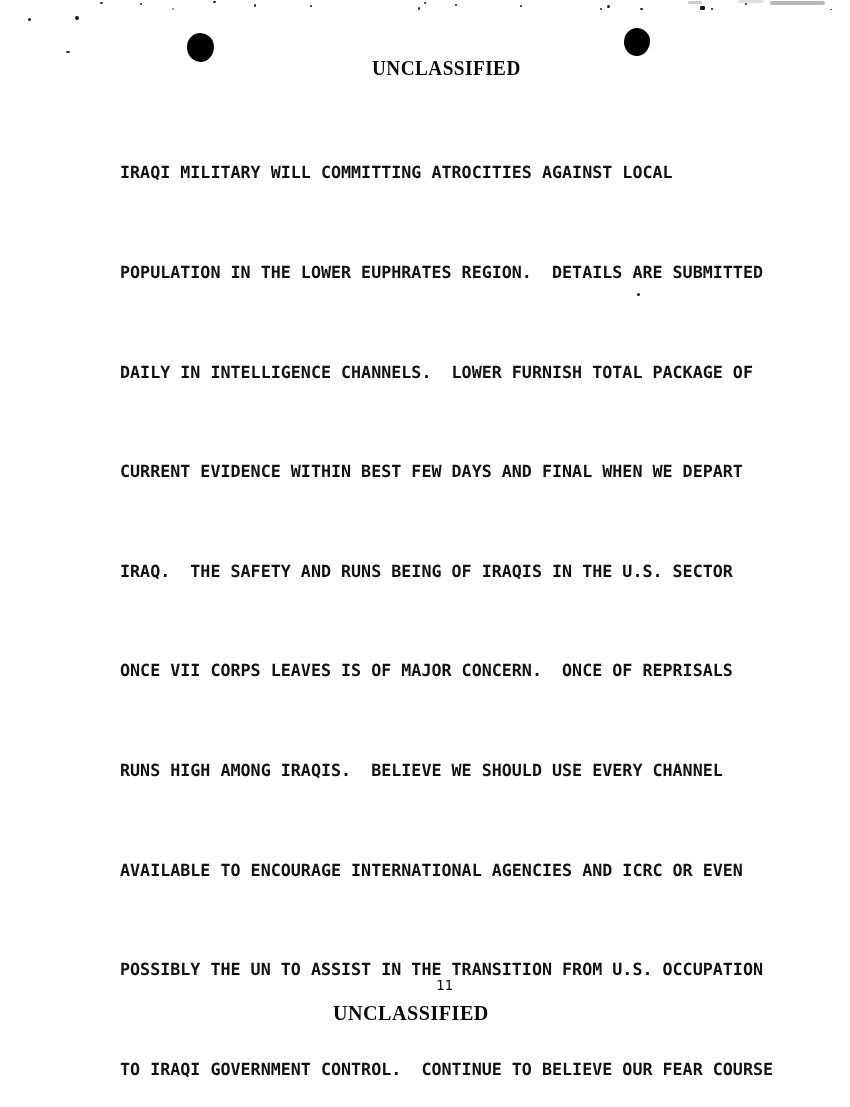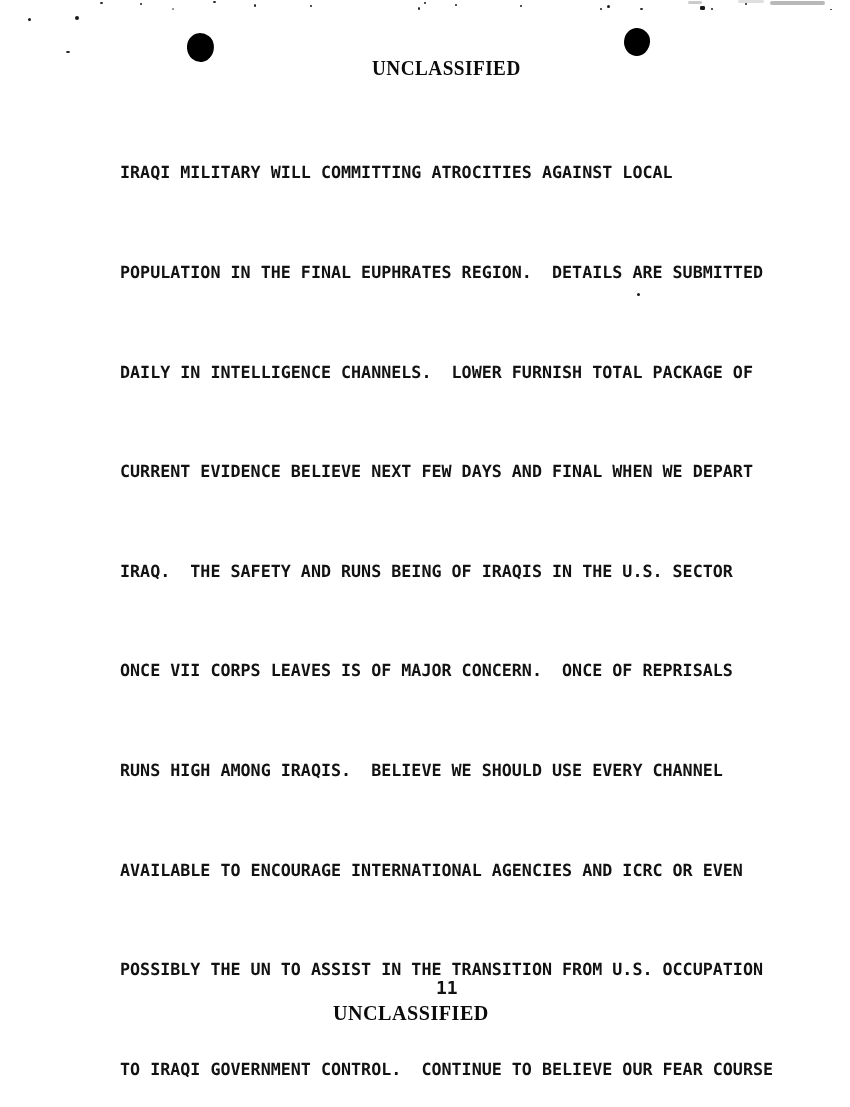--- a/index.html
+++ b/index.html
@@ -38,22 +38,22 @@
     color: #121212;
     white-space: pre;
     text-rendering: geometricPrecision;
   }
   .body-line { height: 33.2px; }
   .page-number {
     position: absolute;
     left: 436px;
     top: 977px;
     font-family: "DejaVu Sans Mono", monospace;
-    font-weight: 700;
-    font-size: 18px;
+    font-weight: 400;
+    font-size: 14px;
     color: #121212;
     white-space: pre;
   }
   .punch-hole {
     position: absolute;
     background: #000;
     border-radius: 48% 52% 50% 50% / 50% 46% 54% 50%;
   }
   .punch-hole.left  { left: 187px; top: 33px; width: 27px; height: 29px; transform: rotate(-6deg); }
   .punch-hole.right { left: 624px; top: 28px; width: 26px; height: 28px; transform: rotate(4deg); }
@@ -97,23 +97,23 @@
   <div class="streak" style="left:688px; top:1px; width:14px; height:3px; background:#b5b5b5; opacity:.7;"></div>
   <div class="streak" style="left:738px; top:0px; width:26px; height:3px; background:#c9c9c9; opacity:.6;"></div>
 
   <div class="punch-hole left"></div>
   <div class="punch-hole right"></div>
 
   <div class="classification header">UNCLASSIFIED</div>
 
   <div class="body-text">
     <div class="body-line">IRAQI MILITARY WILL COMMITTING ATROCITIES AGAINST LOCAL</div>
-    <div class="body-line">POPULATION IN THE FINAL EUPHRATES REGION.  DETAILS ARE SUBMITTED</div>
+    <div class="body-line">POPULATION IN THE LOWER EUPHRATES REGION.  DETAILS ARE SUBMITTED</div>
     <div class="body-line">DAILY IN INTELLIGENCE CHANNELS.  LOWER FURNISH TOTAL PACKAGE OF</div>
-    <div class="body-line">CURRENT EVIDENCE BELIEVE NEXT FEW DAYS AND FINAL WHEN WE DEPART</div>
+    <div class="body-line">CURRENT EVIDENCE WITHIN BEST FEW DAYS AND FINAL WHEN WE DEPART</div>
     <div class="body-line">IRAQ.  THE SAFETY AND RUNS BEING OF IRAQIS IN THE U.S. SECTOR</div>
     <div class="body-line">ONCE VII CORPS LEAVES IS OF MAJOR CONCERN.  ONCE OF REPRISALS</div>
     <div class="body-line">RUNS HIGH AMONG IRAQIS.  BELIEVE WE SHOULD USE EVERY CHANNEL</div>
     <div class="body-line">AVAILABLE TO ENCOURAGE INTERNATIONAL AGENCIES AND ICRC OR EVEN</div>
     <div class="body-line">POSSIBLY THE UN TO ASSIST IN THE TRANSITION FROM U.S. OCCUPATION</div>
     <div class="body-line">TO IRAQI GOVERNMENT CONTROL.  CONTINUE TO BELIEVE OUR FEAR COURSE</div>
     
     
     
     

